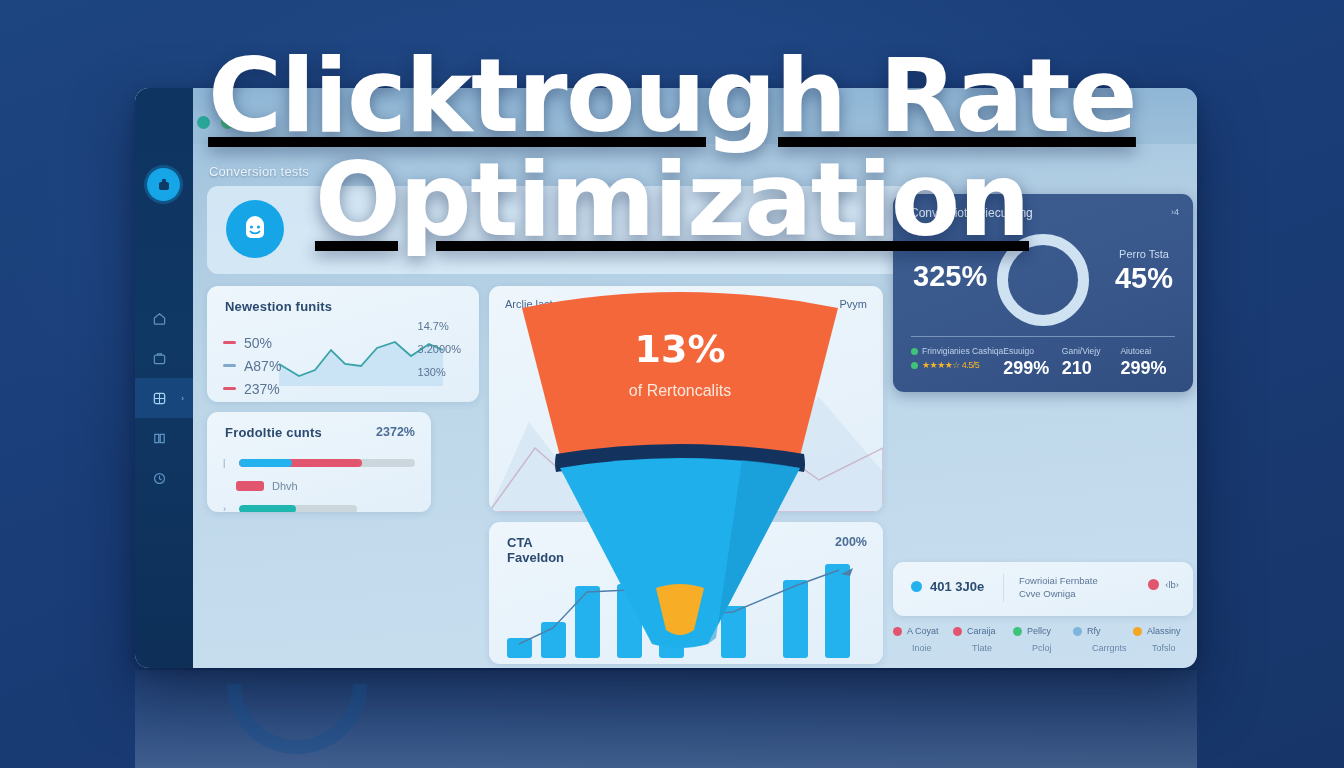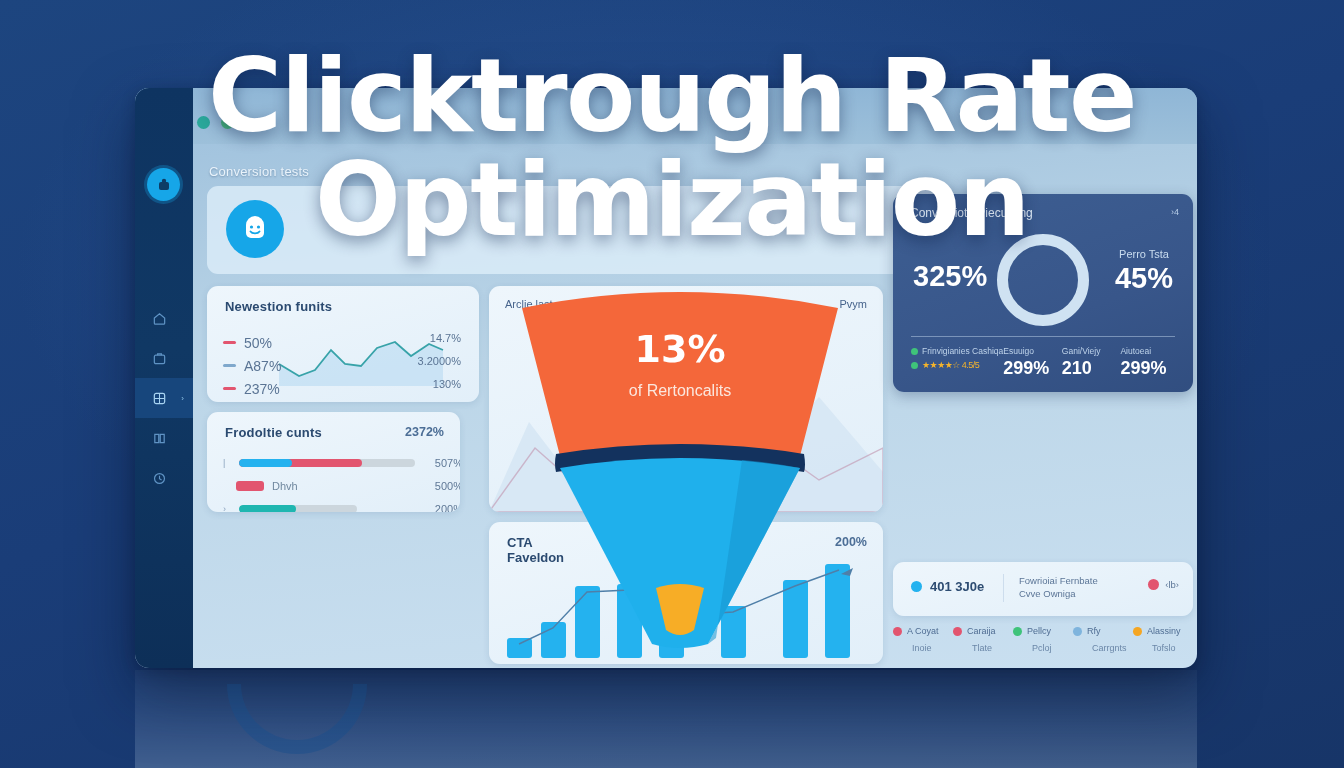--- a/index.html
+++ b/index.html
@@ -96,24 +96,24 @@
     position: absolute; right: 16px; top: 13px;
     font-size: 12.5px; color: #4c6e96; font-weight: 600;
   }
 
   
   #card-trends { left: 0; top: 0; width: 272px; height: 116px; }
   .legend-rows { position: absolute; left: 16px; top: 45px; }
   .legend-row { display: flex; align-items: center; height: 23px; }
   .legend-row .dash { width: 13px; height: 2.5px; border-radius: 2px; margin-right: 8px; }
   .legend-row span { font-size: 14px; color: #5a7494; }
-  .trend-vals { position: absolute; right: 18px; top: 46px; text-align: right; }
+  .trend-vals { position: absolute; right: 18px; top: 34px; text-align: left; }
   .trend-vals div { height: 23px; font-size: 11px; color: #5a7494; }
 
-  #card-bars { left: 0; top: 126px; width: 253px; height: 100px; }
+  #card-bars { left: 0; top: 126px; width: 224px; height: 100px; }
   .bar-row { position: absolute; left: 16px; display: flex; align-items: center; width: 240px; }
   .bar-track { height: 8px; border-radius: 5px; background: #ccd6dd; flex: 1; overflow: hidden; position: relative; }
   .bar-fill { position: absolute; left: 0; top: 0; height: 100%; border-radius: 5px; }
   .bar-pct { width: 48px; text-align: right; font-size: 11px; color: #5f7896; }
   .bar-dot { width: 9px; margin-right: 7px; font-size: 9px; color: #8aa2bd; }
   .bar-chip { width: 28px; height: 10px; border-radius: 3px; margin-right: 8px; }
 
   #card-gauge { left: 0; top: 236px; width: 272px; height: 142px; }
   .gauge-wrap { position: absolute; left: 24px; top: 34px; }
   .gauge-ticks { position: absolute; top: 108px; width: 100%; }
@@ -169,21 +169,21 @@
   #footer-legend { position: absolute; left: 686px; top: 340px; width: 300px; height: 46px; display: flex; }
   .fl-item { flex: 1; }
   .fl-top { display: flex; align-items: center; gap: 5px; }
   .fl-top .d { width: 9px; height: 9px; border-radius: 50%; flex: 0 0 auto; }
   .fl-top span { font-size: 9px; color: #4f6d93; }
   .fl-bot { font-size: 9px; color: #6b87a8; margin-top: 7px; margin-left: 19px; }
 
   
   #overlay-title {
     position: absolute; left: 0; top: 44px; width: 100%;
-    text-align: center; pointer-events: none;
+    text-align: center; pointer-events: none; text-decoration: underline;
   }
   #overlay-title div {
     font-family: "DejaVu Sans", sans-serif;
     font-weight: 700;
     font-size: 101px;
     line-height: 104px;
     color: #ffffff;
     letter-spacing: -1.5px;
     text-shadow: 0 5px 16px rgba(10,30,70,0.45);
   }

